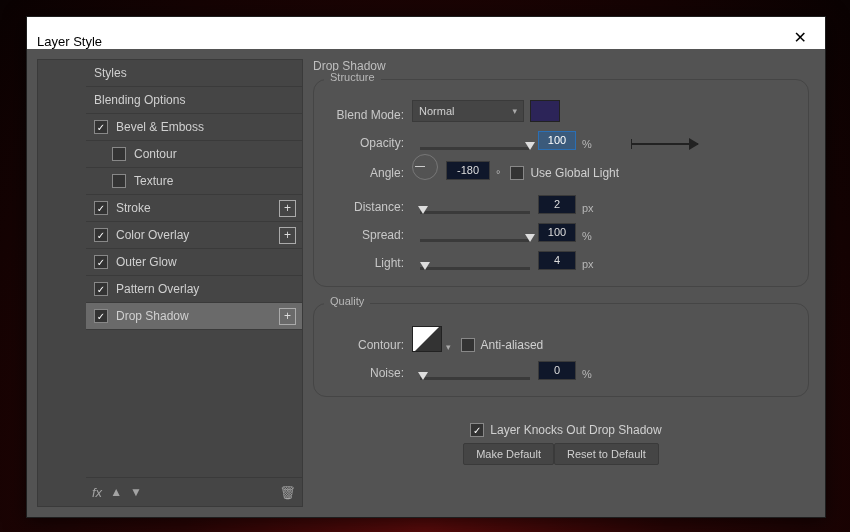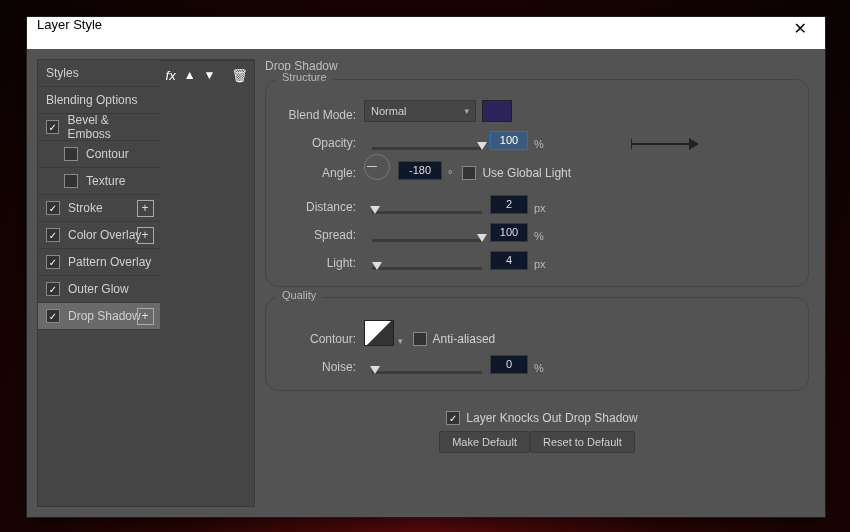--- a/index.html
+++ b/index.html
@@ -23,42 +23,43 @@
     border: 1px solid #1e1e1e;
     box-shadow: 0 4px 20px rgba(0,0,0,0.6);
     display: flex;
     flex-direction: column;
   }
   .titlebar {
     background: #fff;
     color: #000;
     height: 32px;
     display: flex;
-    align-items: flex-start;
+    align-items: flex-end;
     padding: 0 10px;
     justify-content: space-between;
     font-size: 13px;
   }
   .close-x {
     font-size: 16px;
     cursor: pointer;
     padding: 2px 8px;
   }
   .body {
     flex: 1;
     display: flex;
     padding: 10px;
     gap: 10px;
   }
   .styles-panel {
     width: 216px;
     background: #454545;
     border: 1px solid #3a3a3a;
     display: flex;
-    flex-direction: row;
+    flex-direction: column;
+    padding-left: 48px;
   }
   .styles-list {
     flex: 1;
     overflow: hidden;
   }
   .style-row {
     height: 26px;
     display: flex;
     align-items: center;
     padding: 0 8px;
@@ -95,36 +96,36 @@
     line-height: 1;
     color: #ddd;
   }
   .styles-footer {
     height: 28px;
     border-top: 1px solid #3a3a3a;
     display: flex;
     align-items: center;
     padding: 0 6px;
     gap: 8px;
-    color: #ffffff;
+    color: #a3a3a3;
   }
   .styles-footer .fx { font-style: italic; font-size: 13px; }
   .styles-footer .spacer { flex:1; }
   .trash { font-size: 13px; }
 
   .center-panel {
     flex: 1;
     padding-right: 6px;
   }
   .group {
     border: 1px solid #454545;
     border-radius: 13px;
     padding: 18px 12px 12px 12px;
     position: relative;
-    margin-bottom: 10px;
+    margin-bottom: 16px;
   }
   .group-title {
     position: absolute;
     top: -9px;
     left: 10px;
     background: #535353;
     padding: 0 6px;
     color: #b8b8b8;
     font-size: 11px;
   }
@@ -339,25 +340,25 @@
           <span>Stroke</span>
           <span class="add-btn">+</span>
         </div>
         <div class="style-row">
           <span class="chk checked"></span>
           <span>Color Overlay</span>
           <span class="add-btn">+</span>
         </div>
         <div class="style-row">
           <span class="chk checked"></span>
+          <span>Outer Glow</span>
+        </div>
+        <div class="style-row">
+          <span class="chk checked"></span>
           <span>Pattern Overlay</span>
-        </div>
-        <div class="style-row">
-          <span class="chk checked"></span>
-          <span>Outer Glow</span>
         </div>
         <div class="style-row selected">
           <span class="chk checked"></span>
           <span>Drop Shadow</span>
           <span class="add-btn">+</span>
         </div>
       </div>
       <div class="styles-footer">
         <span class="fx">fx</span>
         <span>▲</span>

